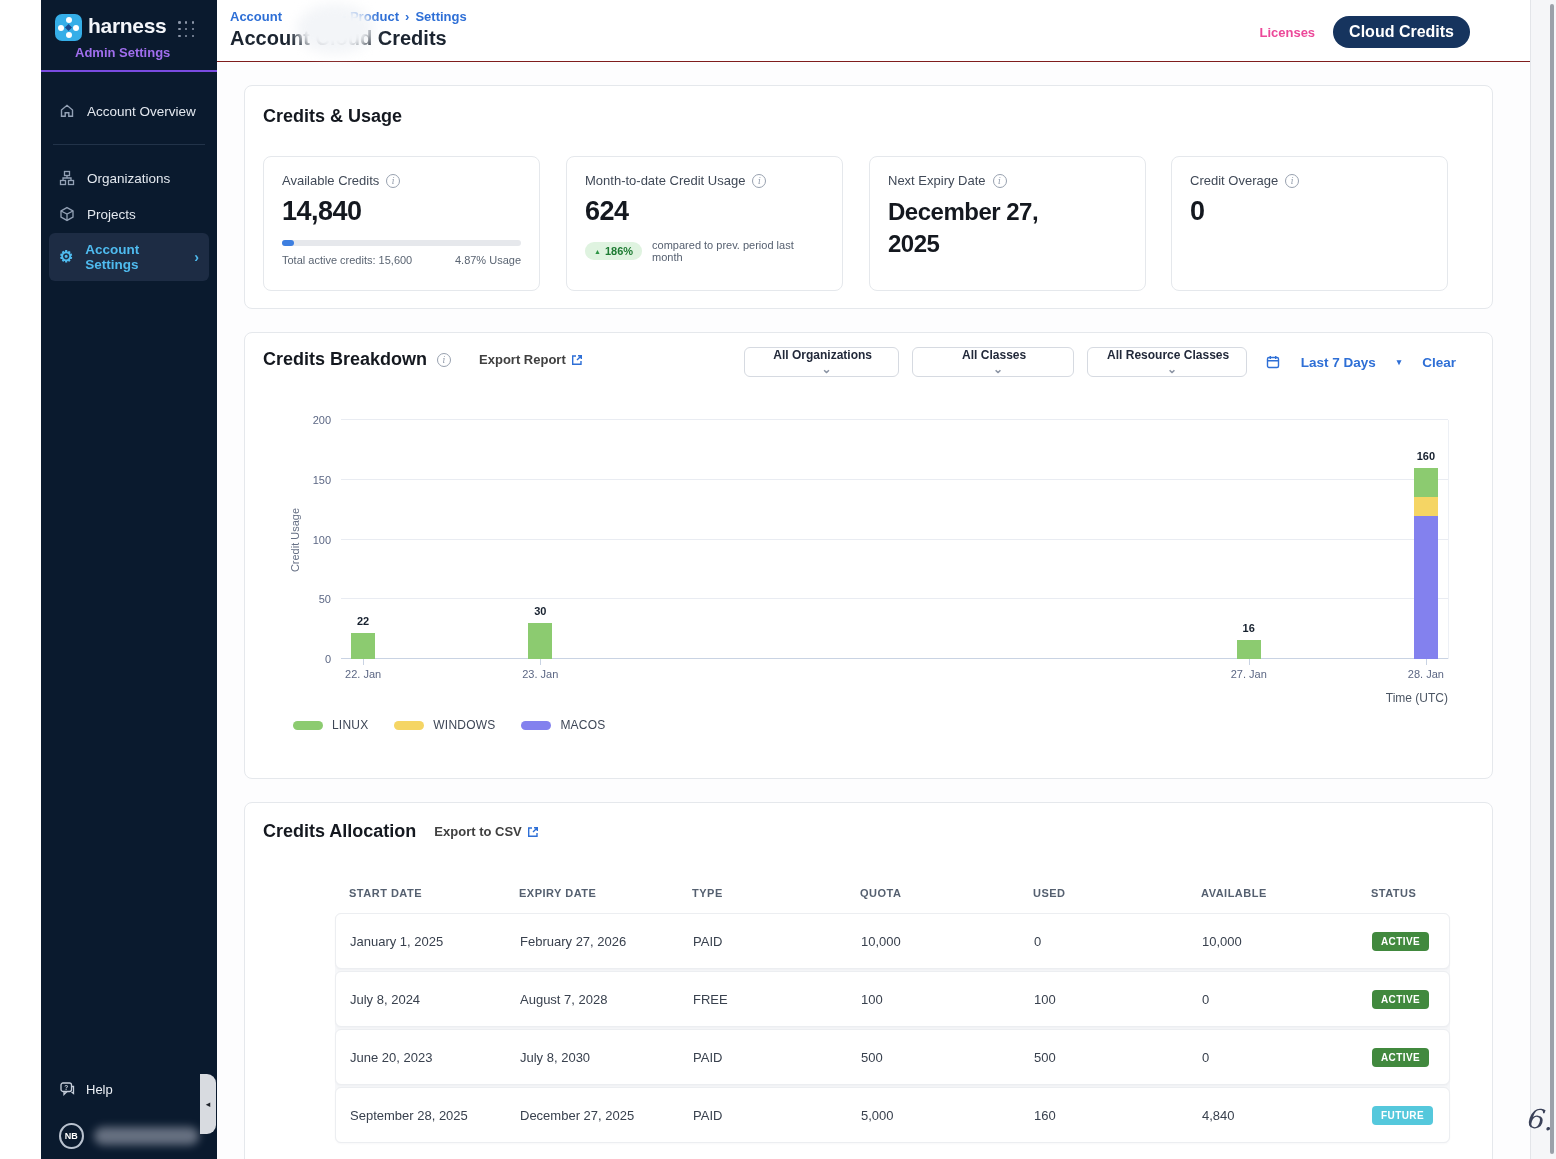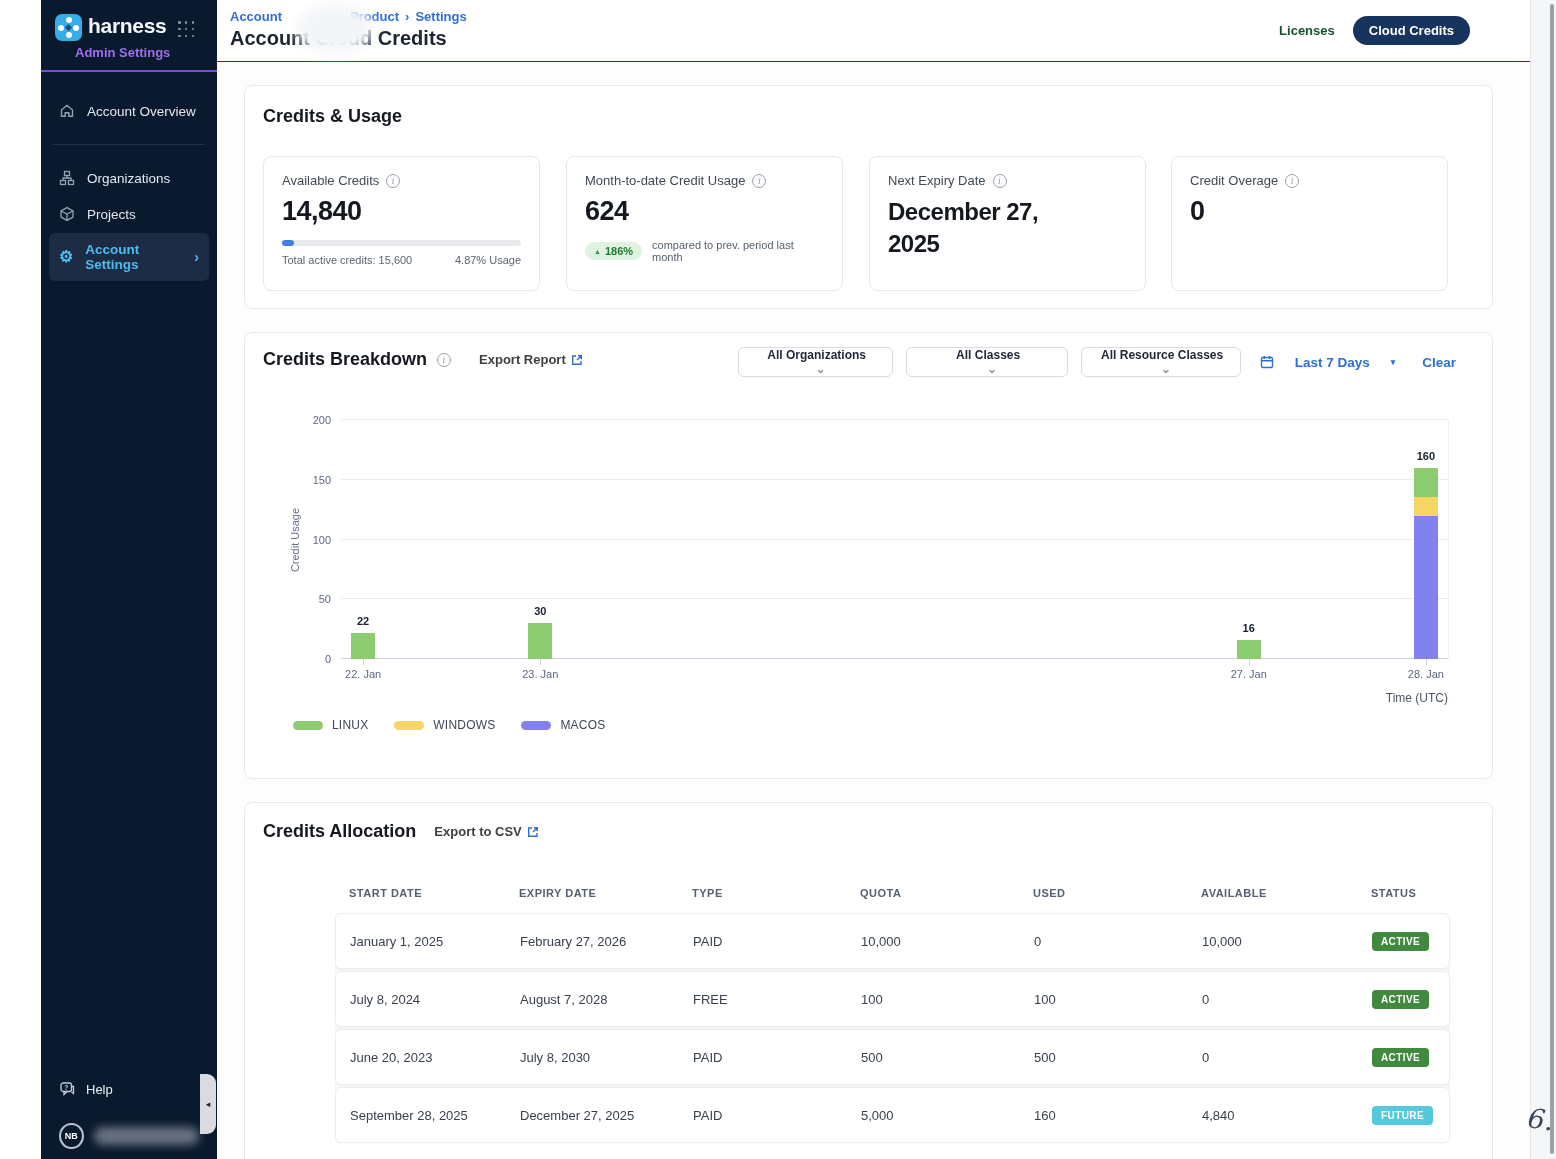--- a/index.html
+++ b/index.html
@@ -45,22 +45,22 @@
   .topbar { position:relative; height:62px; border-bottom:1px solid #7f1d1d; background:#fff; }
   .breadcrumb { position:absolute; left:22px; top:8px; font-size:13px; font-weight:600; color:#2E6FD6;
     display:flex; align-items:center; gap:6px; }
   .breadcrumb .sep { color:#2E6FD6; font-size:13px; }
   .crumb { cursor:pointer; }
   .crumb-gap { display:inline-block; width:48px; height:16px; }
   .bc-smudge { position:absolute; left:66px; top:-4px; width:78px; height:50px;
     background:#F3F5F8; border-radius:50%; filter:blur(6px); z-index:3; }
   .page-title { position:absolute; left:22px; top:27px; font-size:20px; font-weight:700; color:#1B2430; }
   .header-actions { position:absolute; right:60px; top:16px; display:flex; align-items:center; gap:18px; }
-  .licenses-link { font-size:13px; font-weight:700; color:#14532d; cursor:pointer; }
-  .cc-pill { background:#16345E; color:#fff; font-size:13px; font-weight:700; padding:7px 16px;
+  .licenses-link { font-size:13px; font-weight:700; color:#ec4899; cursor:pointer; }
+  .cc-pill { background:#16345E; color:#fff; font-size:16px; font-weight:700; padding:7px 16px;
     border-radius:16px; cursor:pointer; }
 
   .card { position:absolute; background:#fff; border:1px solid #E5E8EC; border-radius:8px; }
   .section-title { font-size:18px; font-weight:700; color:#14181F; }
 
   
   #card-usage { left:36px; top:85px; width:1249px; height:224px; }
   #card-usage .section-title { position:absolute; left:18px; top:20px; }
   .stat-card { position:absolute; top:70px; width:277px; height:135px; border:1px solid #E5E8EC;
     border-radius:8px; padding:16px 18px; background:#fff; }
@@ -85,21 +85,21 @@
   .export-link { font-size:13px; font-weight:700; color:#404040; display:inline-flex; align-items:center;
     gap:5px; cursor:pointer; margin-left:18px; }
   .filters { position:absolute; right:36px; top:14px; display:flex; align-items:center; gap:13px; }
   .select { height:30px; border:1px solid #D6DAE1; border-radius:6px; background:#fff; display:flex;
     align-items:center; justify-content:space-between; padding:0 10px 0 13px; font-size:12px;
     font-weight:700; color:#22293A; cursor:pointer;flex-direction:column; }
   .select .chev { color:#8A93A3; font-size:12px; margin-left:8px; }
   .datefilter { display:flex; align-items:center; gap:21px; color:#2E6FD6; font-size:13.5px;
     font-weight:700; cursor:pointer; margin-left:6px; }
   .datefilter .caret { font-size:9px; }
-  .clear-link { font-size:13.5px; font-weight:700; color:#2E6FD6; cursor:pointer; margin-left:14px; }
+  .clear-link { font-size:13.5px; font-weight:700; color:#2E6FD6; cursor:pointer; margin-left:8px; }
 
   .plot { position:absolute; left:96px; top:87px; width:1108px; height:239px; border-right:1px solid #EDF0F5; }
   .gridline { position:absolute; left:0; right:0; height:1px; background:#E9ECF2; }
   .gridline.axisline { background:#C9D3E3; }
   .ytick { position:absolute; right:calc(100% + 10px); font-size:11px; color:#5C6784; white-space:nowrap; }
   .chart-ylabel { position:absolute; right:calc(100% + 46px); top:50%;
     transform:translate(50%,-50%) rotate(-90deg); font-size:11px; color:#667085; white-space:nowrap; }
   .bar { position:absolute; bottom:0; width:24px; transform:translateX(-50%);
     display:flex; flex-direction:column-reverse; }
   .seg { width:100%; }

